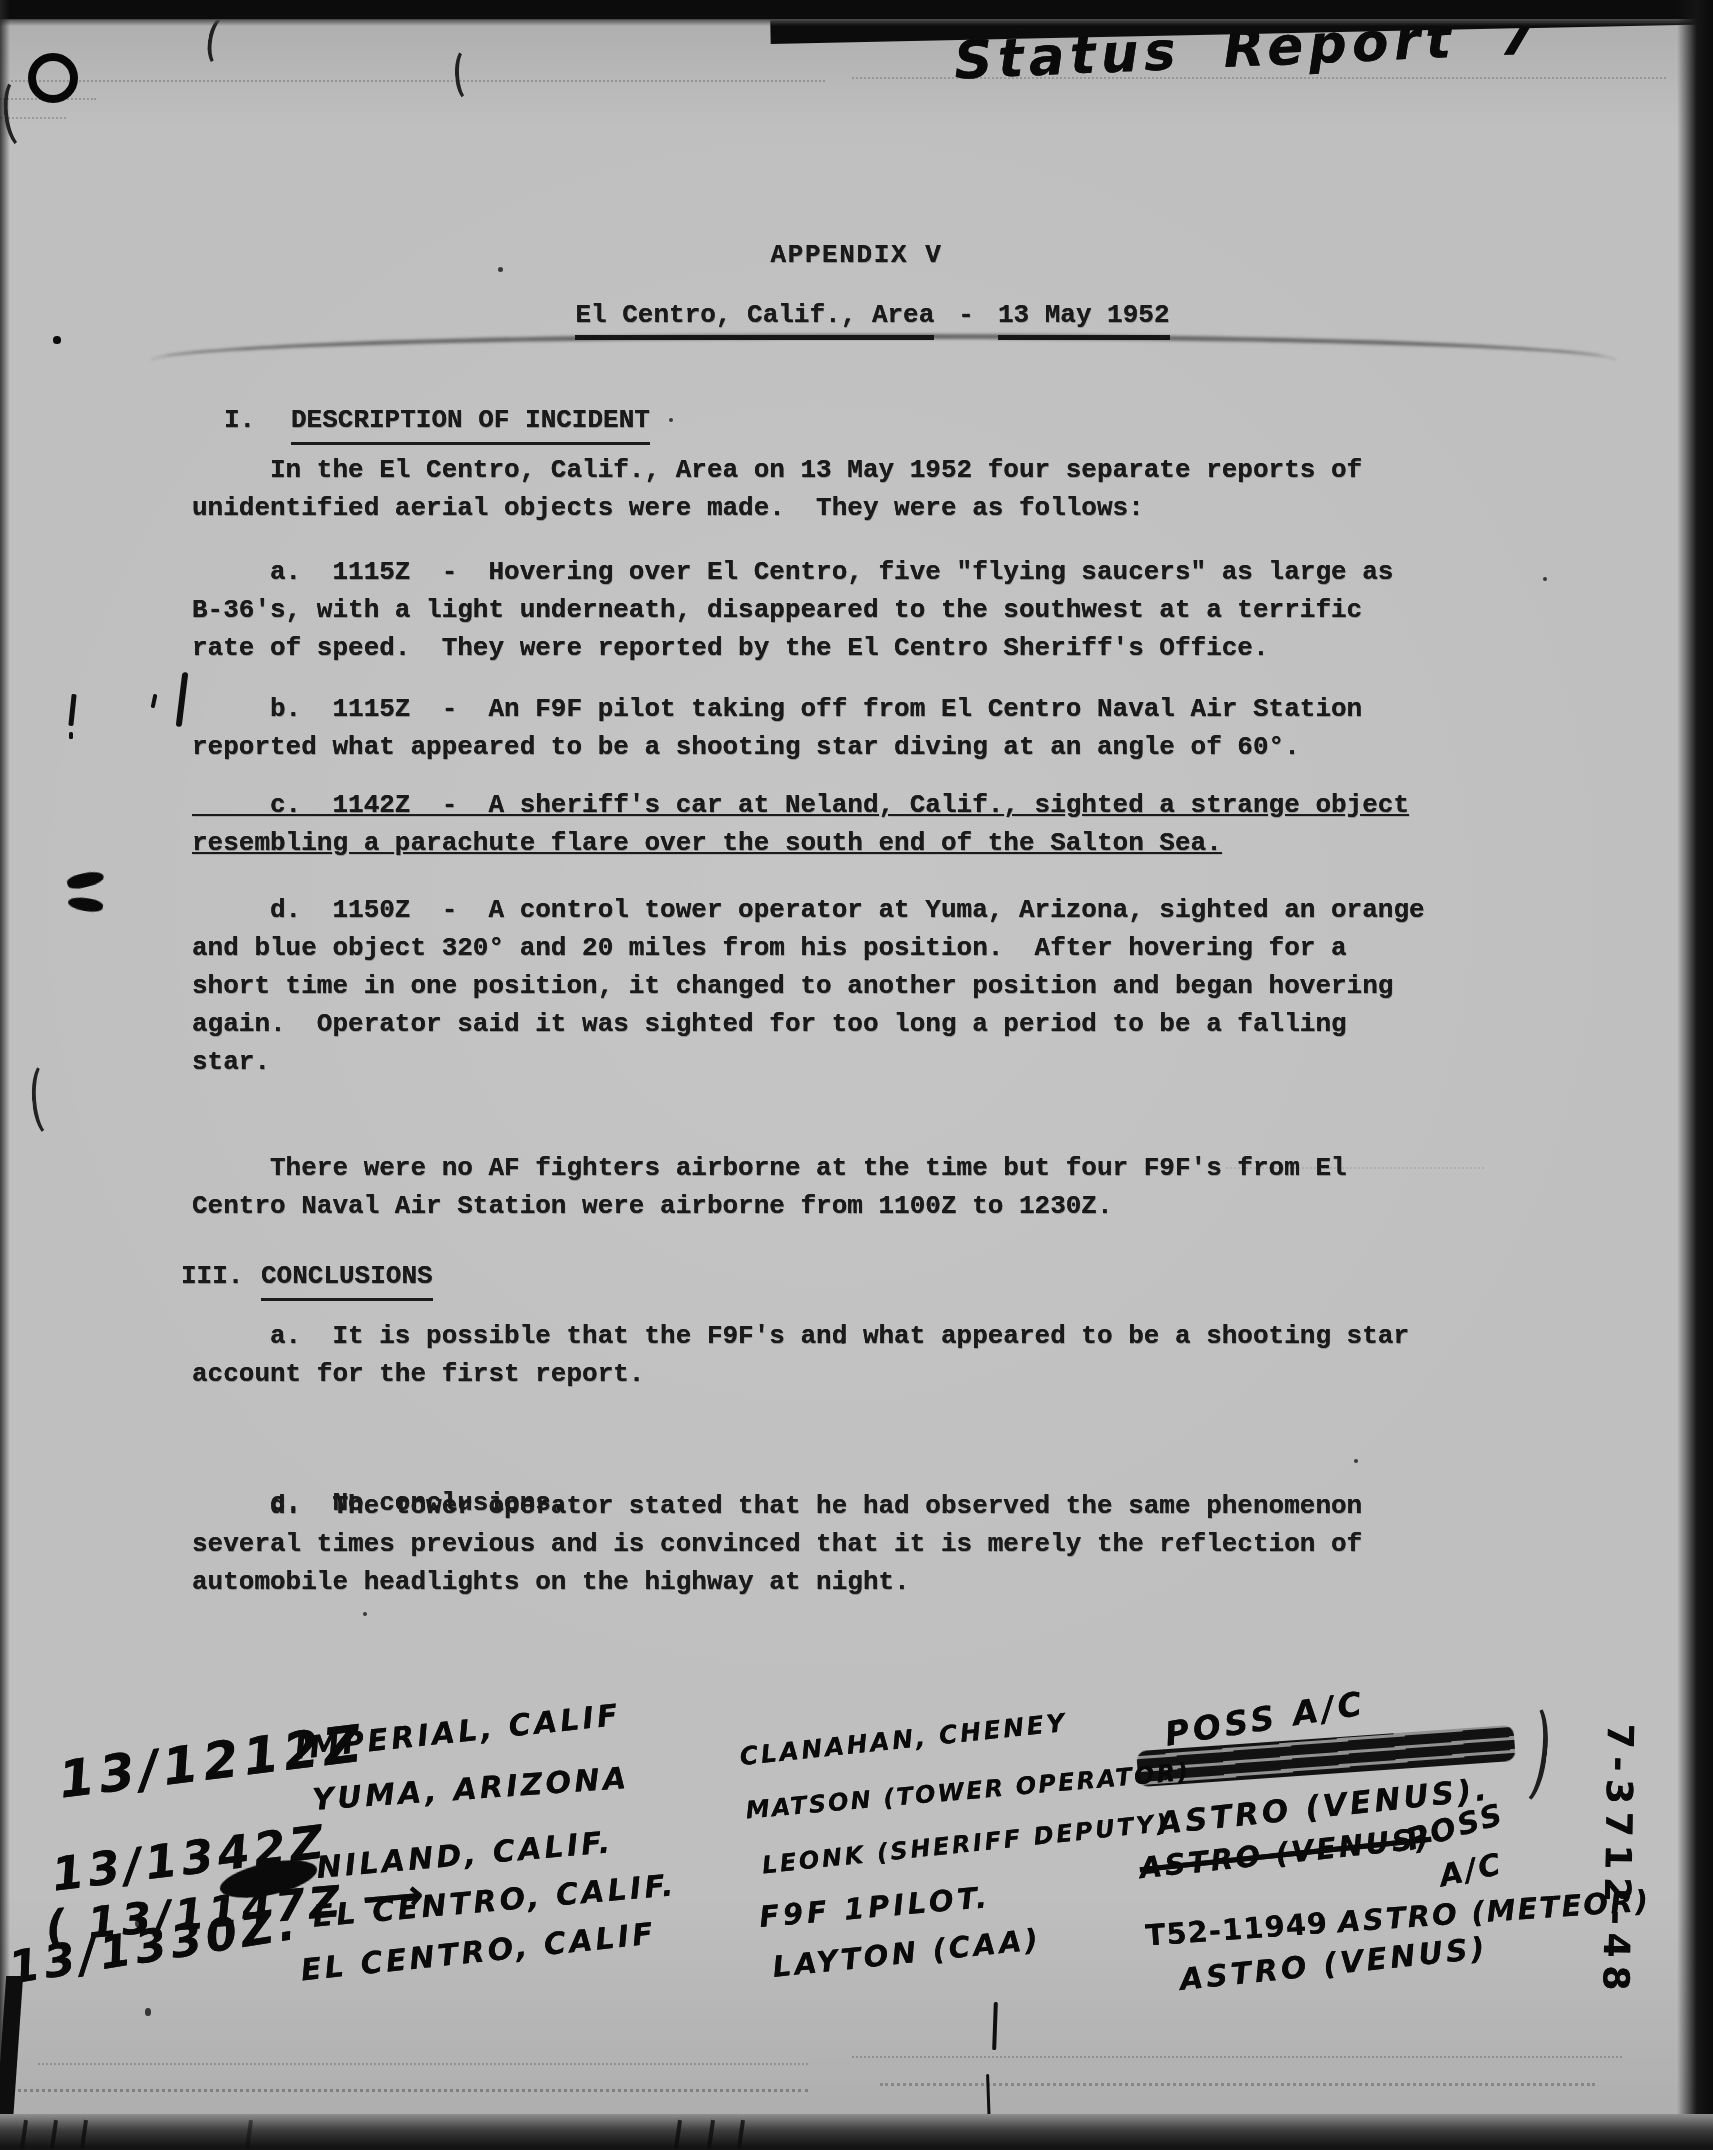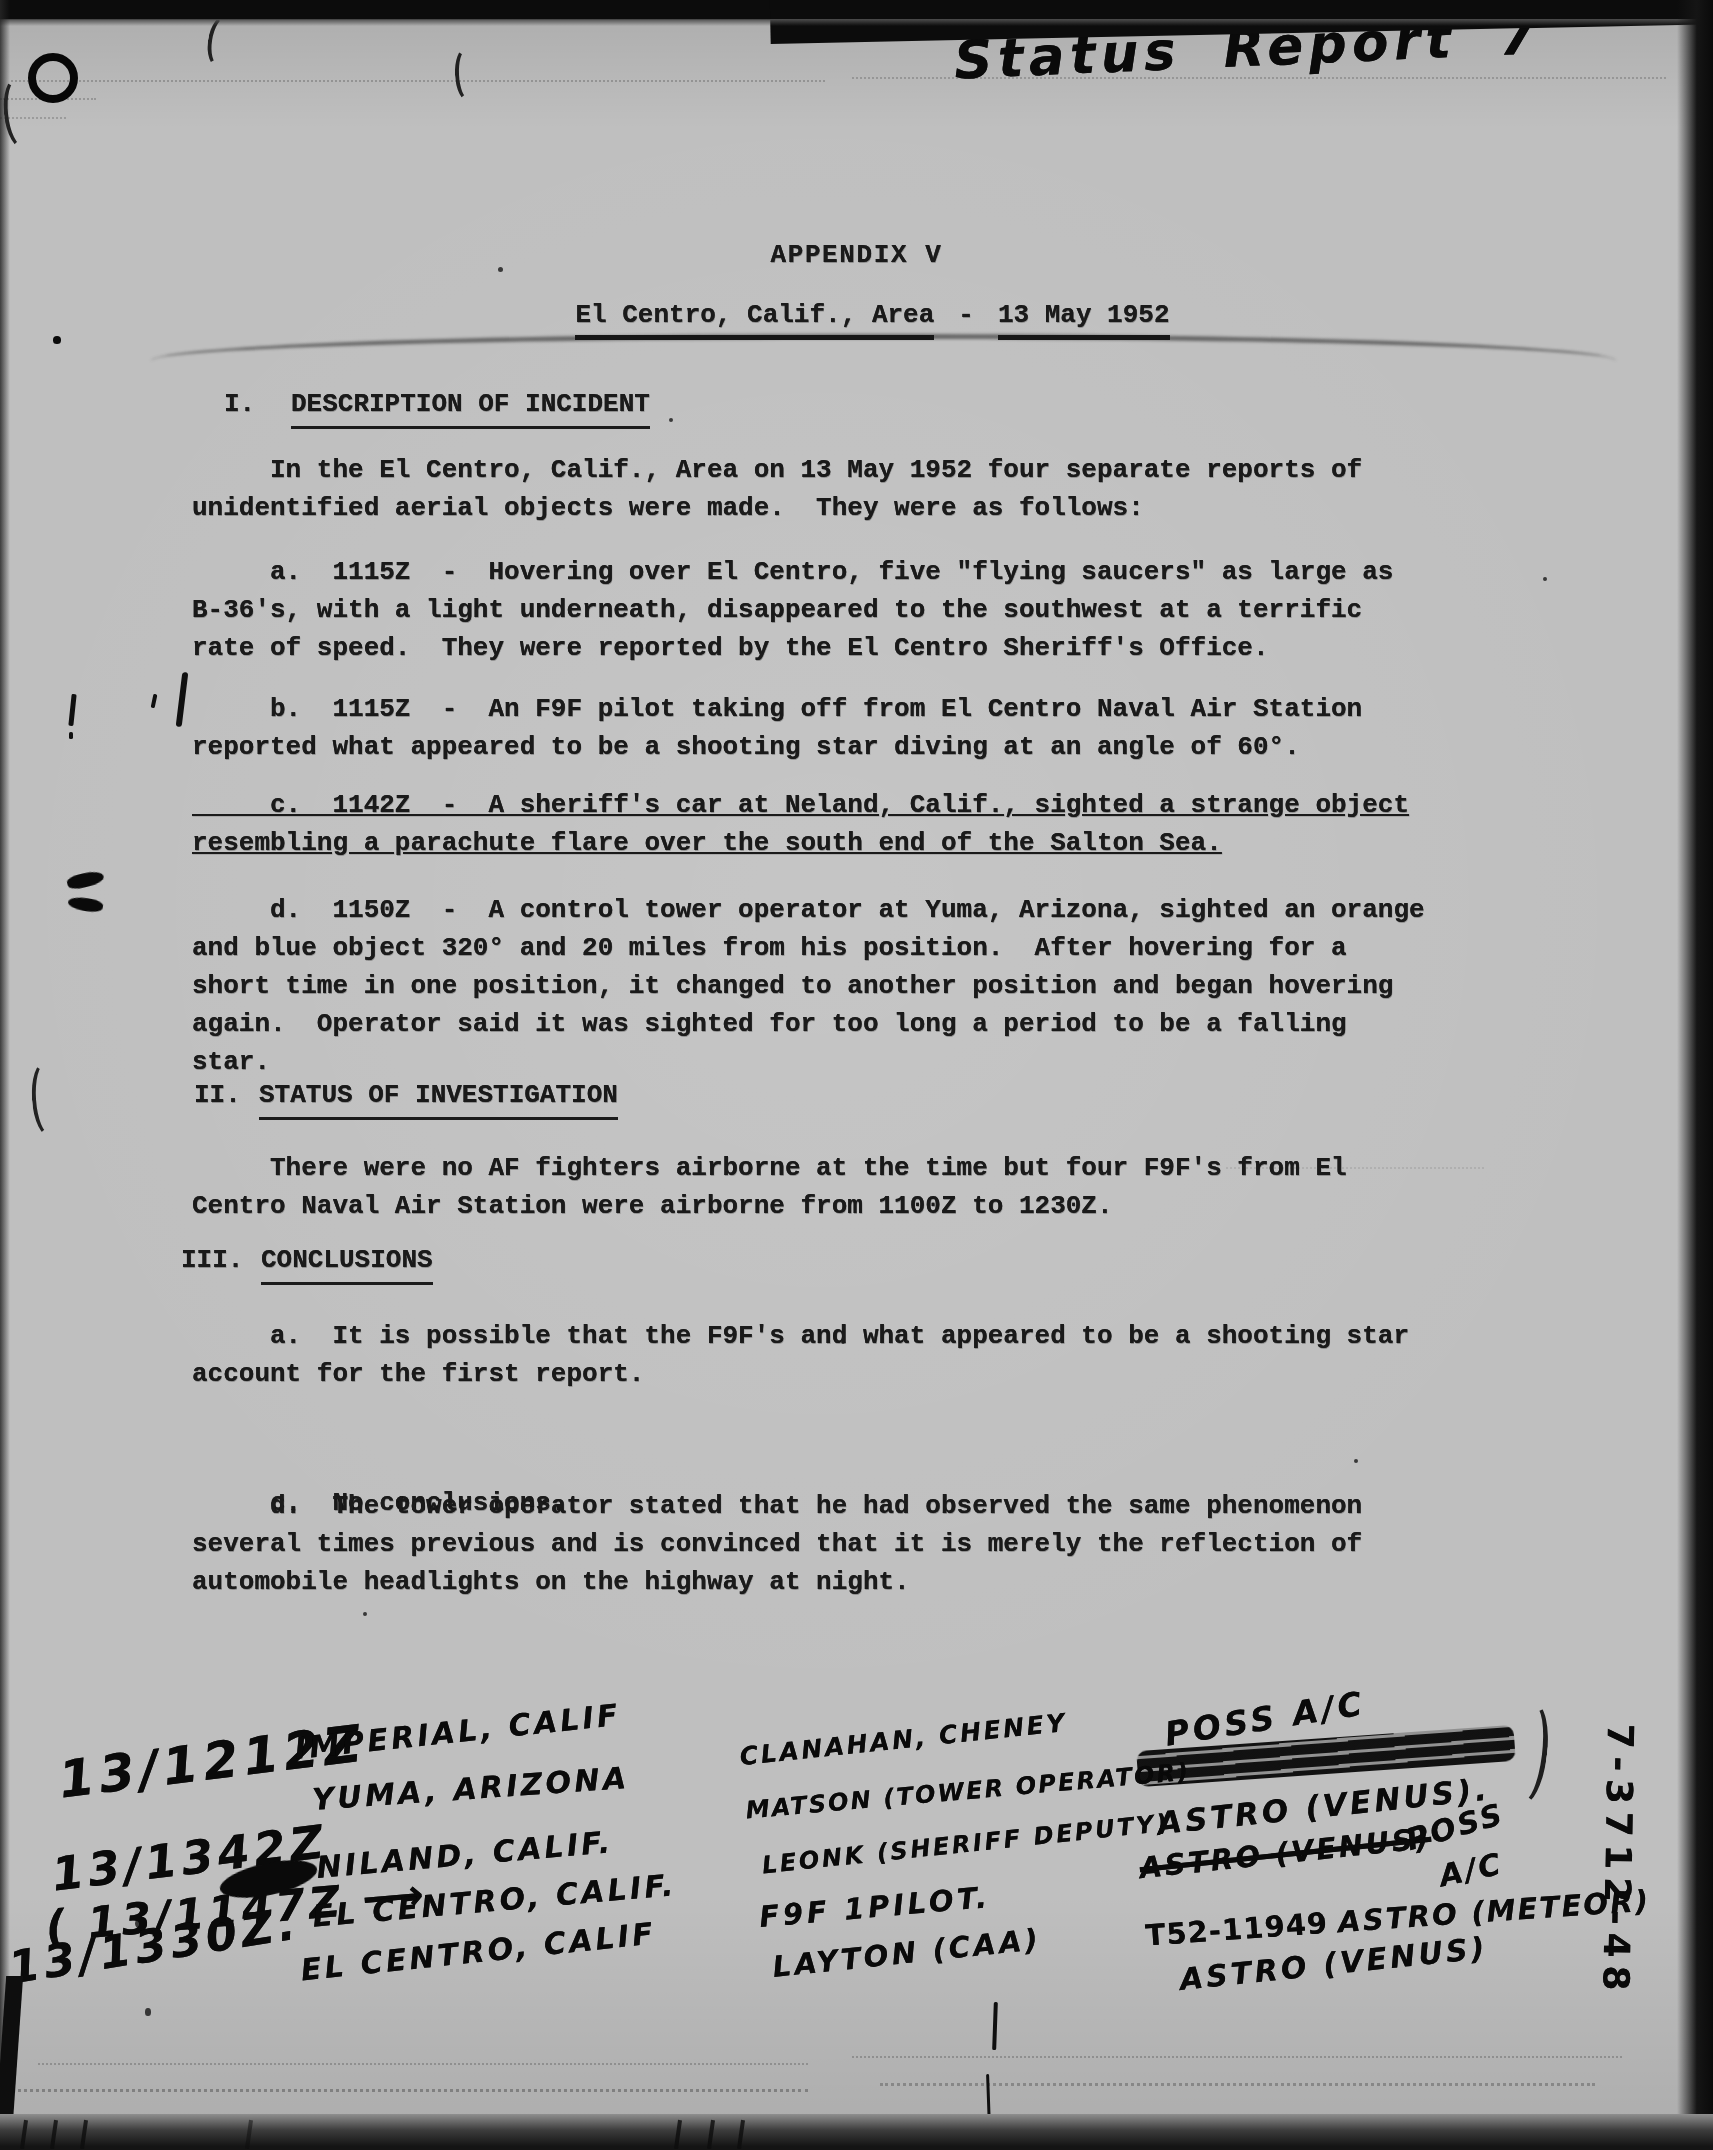--- a/index.html
+++ b/index.html
@@ -12,21 +12,21 @@
     font-family:"Liberation Mono", monospace;
   }
   
   .typed{
     position:absolute; color:#1a1a1a; font-family:"Liberation Mono", monospace;
     font-size:26px; line-height:38px; font-weight:700; white-space:pre-wrap;
     letter-spacing:0px; text-shadow:0 0 0.5px rgba(10,10,10,.75), 0.5px 0.5px 0.5px rgba(10,10,10,.28);
   }
   .body-block{left:192px; width:1330px;}
   .center{left:0; width:1713px; text-align:center;margin-top:18px;}
-  .u{border-bottom:3.8px solid #1b1b1b; padding-bottom:2.7px;}
+  .u{border-bottom:3.8px solid #1b1b1b; padding-bottom:2.7px;margin-top:16px;}
   .u-thick{border-bottom:5px solid #161616; padding-bottom:5px;}
   .sec-head{display:flex; align-items:baseline;}
   .sec-num{display:inline-block;}
   .tsep{margin:0 24px;}
   
   .hand{
     position:absolute; color:#0a0a0a; font-family:"DejaVu Sans", sans-serif;
     font-style:italic; font-weight:700; letter-spacing:1.6px; white-space:nowrap;
     text-shadow:0 0 0.5px rgba(0,0,0,.8);
   }
@@ -110,24 +110,20 @@
   <div class="typed body-block" style="top:690px;">     b.  1115Z  -  An F9F pilot taking off from El Centro Naval Air Station
 reported what appeared to be a shooting star diving at an angle of 60°.</div>
   <div class="typed body-block" style="top:786px;text-decoration:underline;">     c.  1142Z  -  A sheriff's car at Neland, Calif., sighted a strange object
 resembling a parachute flare over the south end of the Salton Sea.</div>
   <div class="typed body-block" style="top:891px;">     d.  1150Z  -  A control tower operator at Yuma, Arizona, sighted an orange
 and blue object 320° and 20 miles from his position.  After hovering for a
 short time in one position, it changed to another position and began hovering
 again.  Operator said it was sighted for too long a period to be a falling
 star.</div>
 
-  <div class="typed sec-head" style="left:194px; top:1076px;">
-    <span class="sec-num" style="min-width:65px;">II.</span>
-    <span class="u">STATUS OF INVESTIGATION</span>
-  </div>
   <div class="typed body-block" style="top:1149px;">     There were no AF fighters airborne at the time but four F9F's from El
 Centro Naval Air Station were airborne from 1100Z to 1230Z.</div>
 
   <div class="typed sec-head" style="left:181px; top:1241px;">
     <span class="sec-num" style="min-width:80px;">III.</span>
     <span class="u">CONCLUSIONS</span>
   </div>
   <div class="typed body-block" style="top:1317px;">     a.  It is possible that the F9F's and what appeared to be a shooting star
 account for the first report.</div>
   <div class="typed body-block" style="top:1484px;">     c.  No conclusions.</div>

